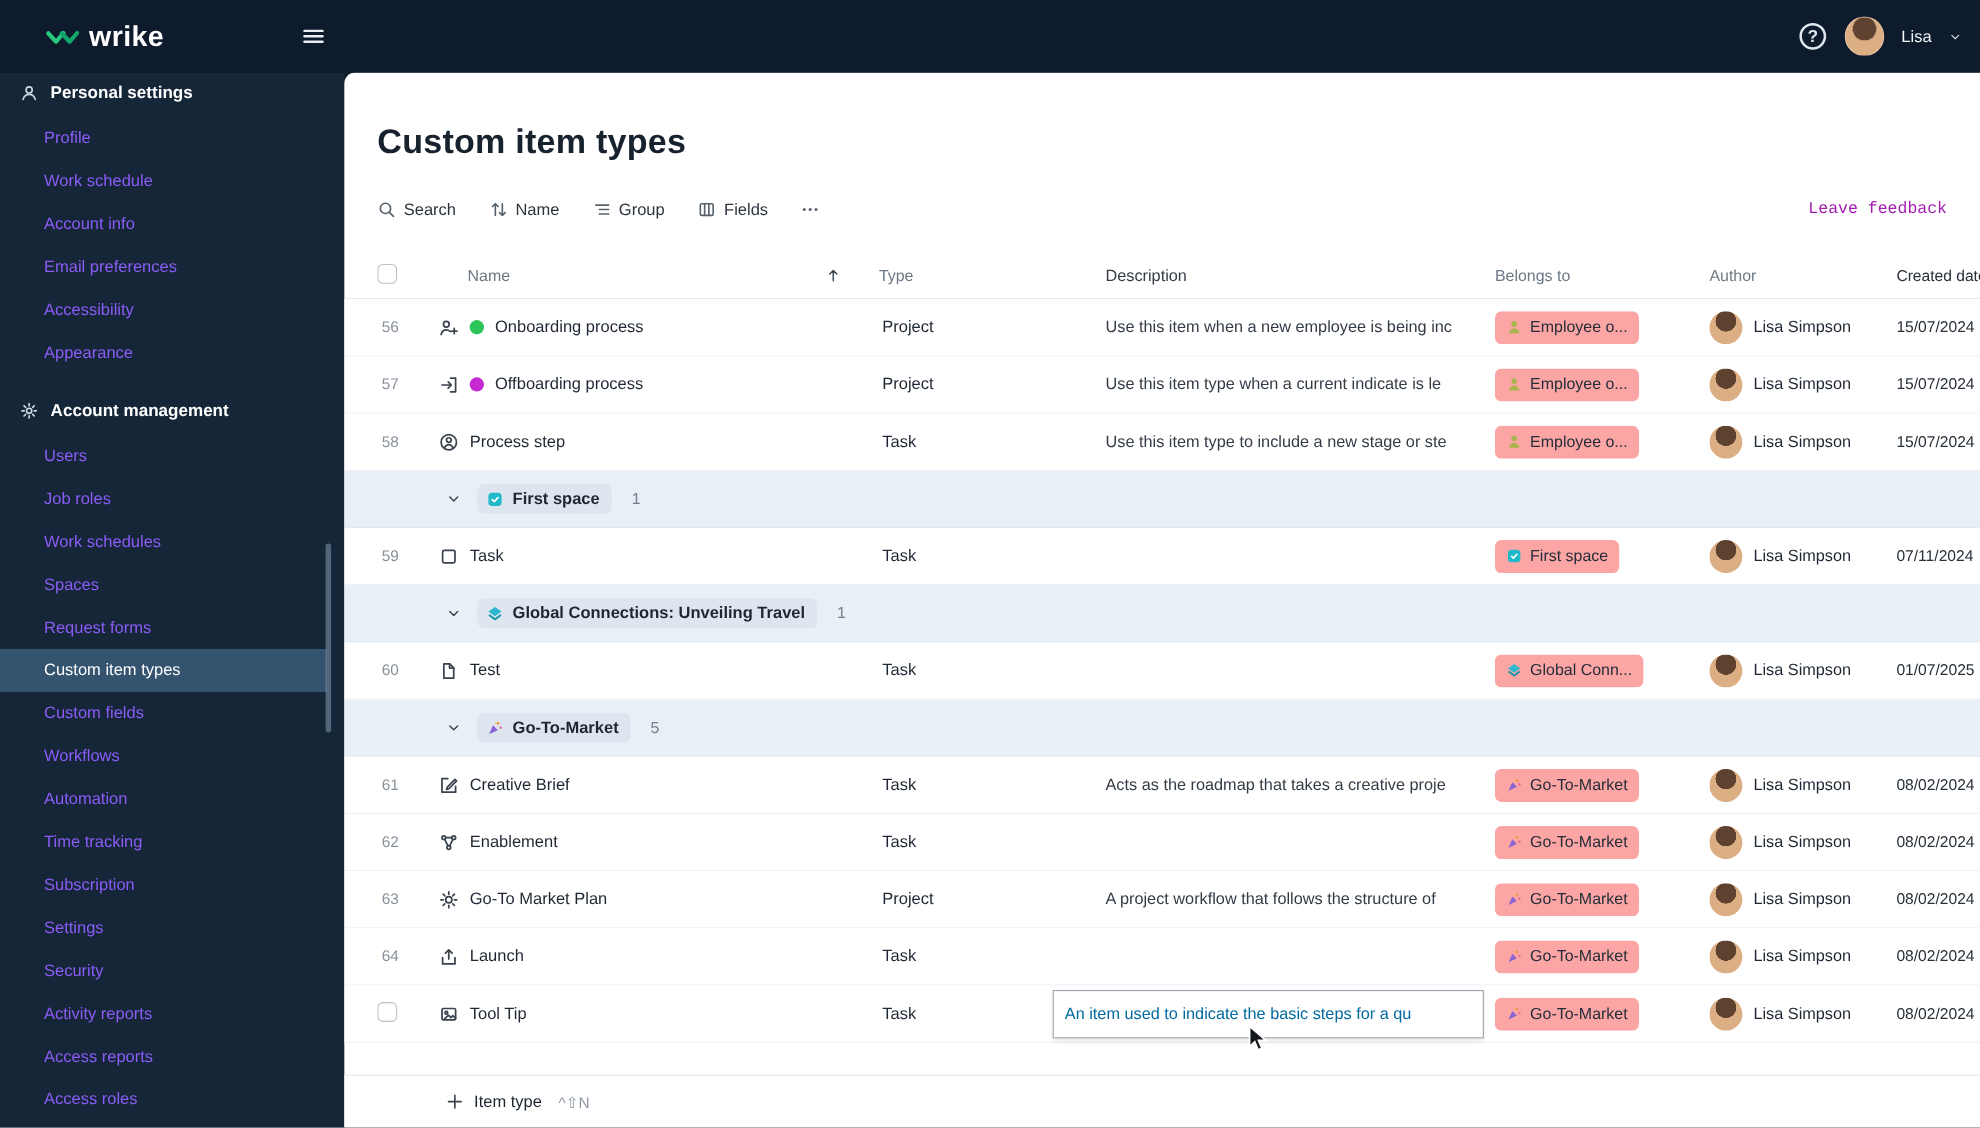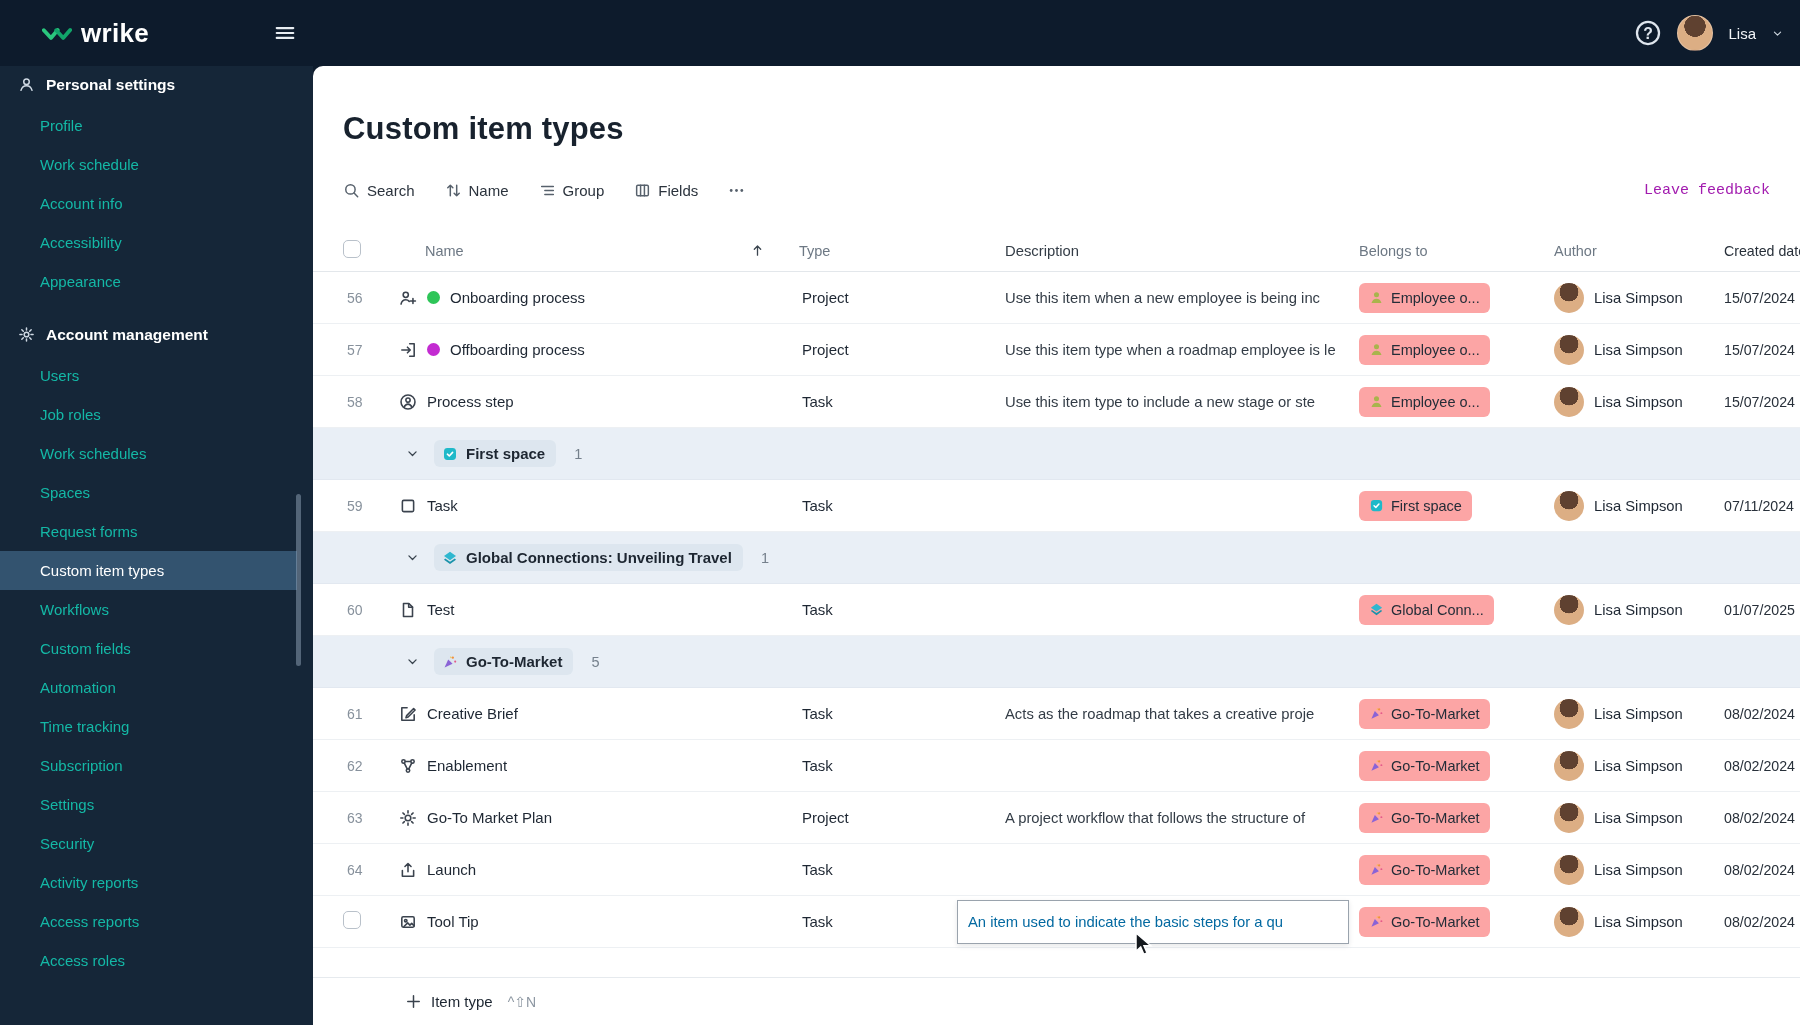--- a/index.html
+++ b/index.html
@@ -28,21 +28,21 @@
   .uname { font-size:15px; color:#f2f5f8; }
   .chev { width:13px; height:13px; color:#cdd6df; }
 
   
   .sidebar { position:absolute; top:66px; left:0; width:313px; bottom:0; background:#152638;
              padding-top:10px; }
   .sb-section { display:flex; align-items:flex-start; gap:11px; height:30px; padding-left:18px;
                 color:#ffffff; font-weight:700; font-size:15.5px; }
   .sb-section.mt { margin-top:25px; }
   .sb-section .icn { width:17px; height:17px; color:#cfd9e4; }
-  .sb-item { height:39px; display:flex; align-items:center; padding-left:40px; color:#14b8a6;
+  .sb-item { height:39px; display:flex; align-items:center; padding-left:40px; color:#8b5cf6;
              font-size:15px; cursor:pointer; margin-right:16px; }
   .sb-item.selected { background:#33536f; color:#fff; }
   .sb-thumb { position:absolute; right:12px; top:428px; width:5px; height:172px;
               background:rgba(160,180,200,.45); border-radius:3px; }
 
   
   .main { position:absolute; top:66px; left:313px; right:0; bottom:0; background:#fff;
           border-top-left-radius:10px; overflow:hidden; }
   .page-title { margin:0; padding:44px 0 0 30px; font-size:31px; font-weight:700;
                 color:#18222e; letter-spacing:.2px; line-height:38px; }
@@ -144,39 +144,40 @@
             <svg viewBox="0 0 16 16" fill="none" stroke="currentColor" stroke-width="1.4" stroke-linecap="round" stroke-linejoin="round">
               <circle cx="8" cy="5.4" r="2.6"></circle>
               <path d="M2.8 13.5c.8-2.9 2.8-4.3 5.2-4.3s4.4 1.4 5.2 4.3"></path>
             </svg>
           </span>
           <span>Personal settings</span>
         </div>
         <div class="sb-item">Profile</div>
         <div class="sb-item">Work schedule</div>
         <div class="sb-item">Account info</div>
+        <div class="sb-item">Email preferences</div>
         <div class="sb-item">Accessibility</div>
         <div class="sb-item">Appearance</div>
         <div class="sb-section mt">
        <span class="icn ">
             <svg viewBox="0 0 16 16" fill="none" stroke="currentColor" stroke-width="1.4" stroke-linecap="round" stroke-linejoin="round">
               <circle cx="8" cy="8" r="2.2"></circle>
               <path d="M8 1.8v2M8 12.2v2M1.8 8h2M12.2 8h2M3.6 3.6 5 5M11 11l1.4 1.4M12.4 3.6 11 5M5 11 3.6 12.4"></path>
             </svg>
           </span>
           <span>Account management</span>
         </div>
         <div class="sb-item">Users</div>
         <div class="sb-item">Job roles</div>
         <div class="sb-item">Work schedules</div>
         <div class="sb-item">Spaces</div>
         <div class="sb-item">Request forms</div>
         <div class="sb-item selected">Custom item types</div>
+        <div class="sb-item">Custom fields</div>
         <div class="sb-item">Workflows</div>
-        <div class="sb-item">Custom fields</div>
         <div class="sb-item">Automation</div>
         <div class="sb-item">Time tracking</div>
         <div class="sb-item">Subscription</div>
         <div class="sb-item">Settings</div>
         <div class="sb-item">Security</div>
         <div class="sb-item">Activity reports</div>
         <div class="sb-item">Access reports</div>
         <div class="sb-item">Access roles</div>
       </nav>
     <div class="sb-thumb"></div>
@@ -288,21 +289,21 @@
        <div class="cell name">
          <span class="icn rowicn">
               <svg viewBox="0 0 16 16" fill="none" stroke="currentColor" stroke-width="1.4" stroke-linecap="round" stroke-linejoin="round">
                 <path d="M9.5 2.5h4v11h-4M2.5 8H10M7.5 5.5 10 8l-2.5 2.5"></path>
               </svg>
             </span>
             <span class="dot" style="background:#c32bd1"></span>
             <span class="nm">Offboarding process</span>
           </div>
        <div class="cell type">Project</div>
-       <div class="cell desc">Use this item type when a roadmap employee is le</div>
+       <div class="cell desc">Use this item type when a current indicate is le</div>
        <div class="cell"><span class="pill">
          <span class="icn mini">
                 <svg viewBox="0 0 16 16" fill="none" stroke="currentColor" stroke-width="1.4" stroke-linecap="round" stroke-linejoin="round">
                   <g fill="#a9b44c" stroke="none">
                     <circle cx="8" cy="5" r="2.7"></circle>
                     <path d="M2.7 13.8c.7-3.1 2.8-4.6 5.3-4.6s4.6 1.5 5.3 4.6z"></path>
                   </g>
                 </svg>
               </span>
               <span>Employee o...</span>

